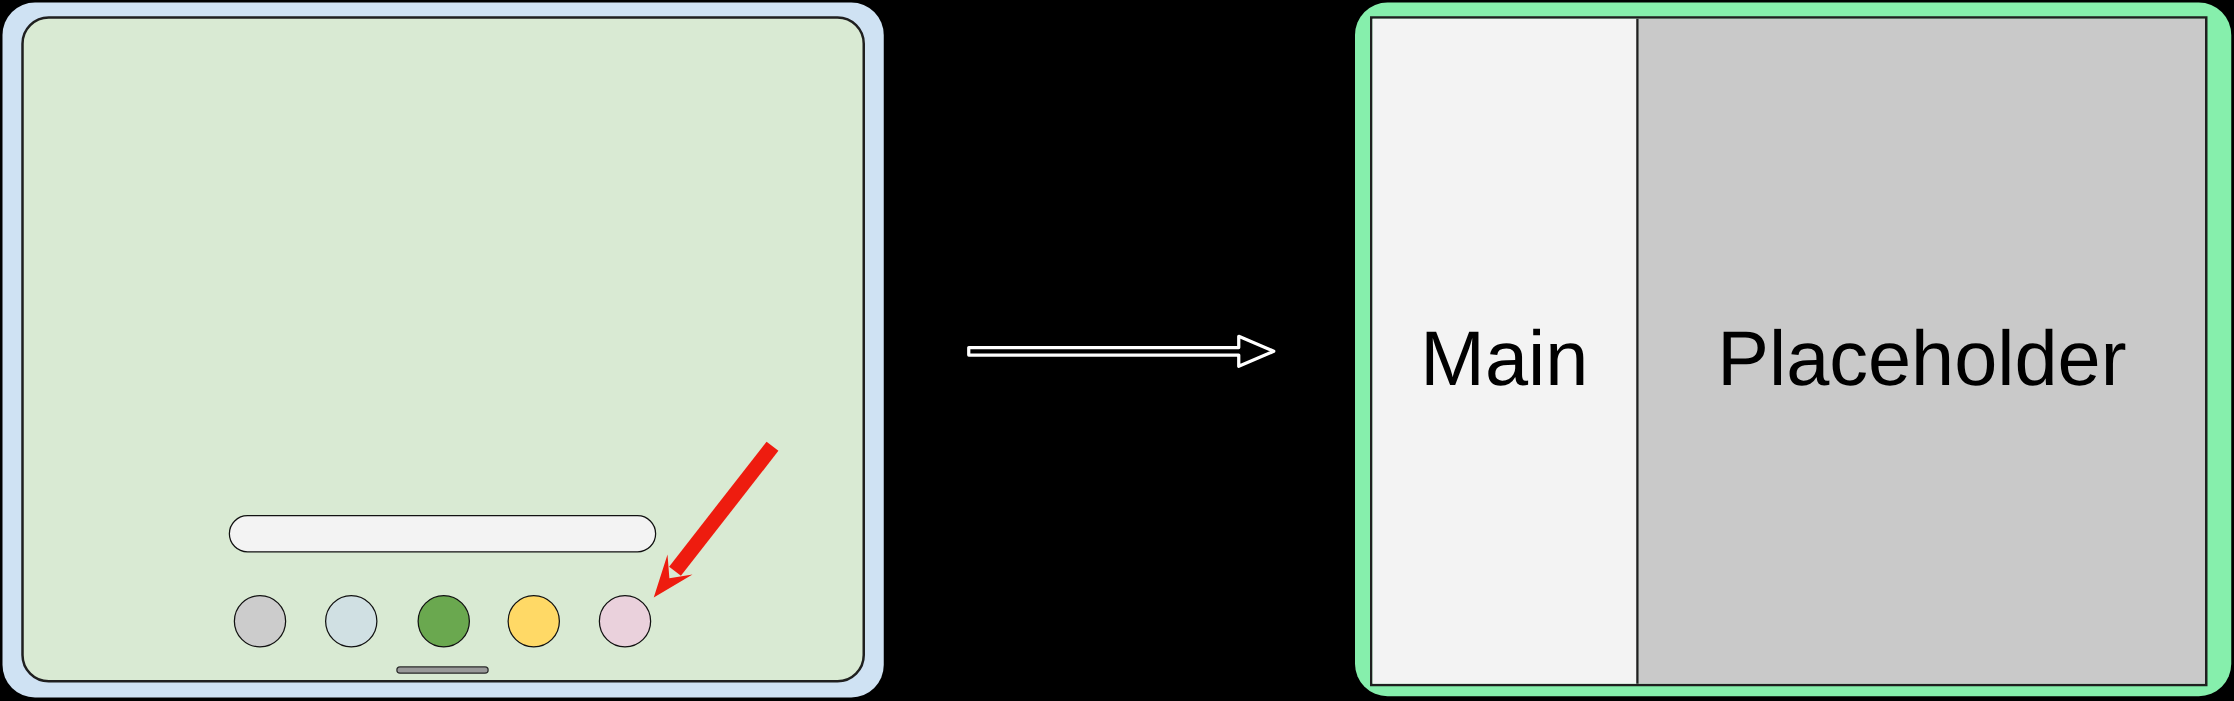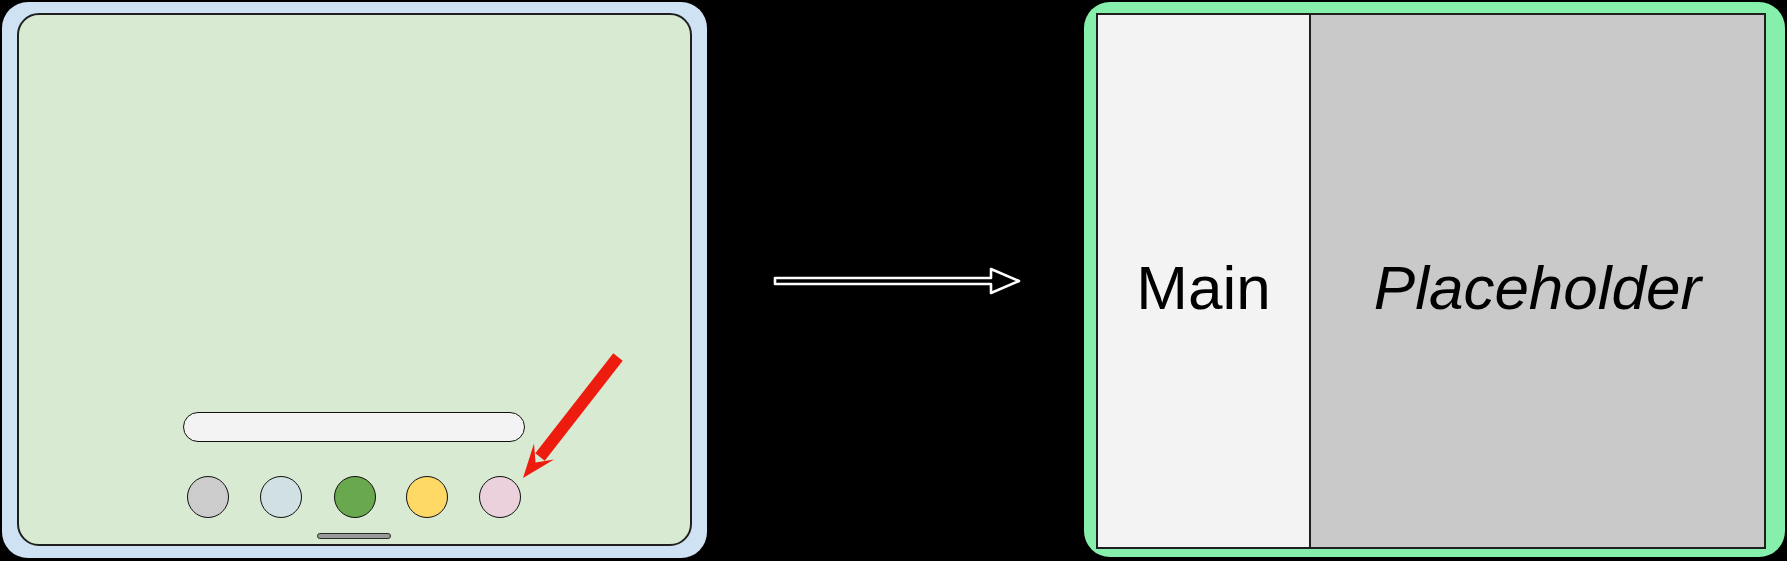--- a/index.html
+++ b/index.html
@@ -92,17 +92,17 @@
 
 <svg id="flow-arrow-svg" viewBox="0 0 252 46" xmlns="http://www.w3.org/2000/svg">
   <path d="M3 19 H219 V10 L247 22 L219 34 V25 H3 Z" stroke-width="2.6" stroke-linejoin="round" fill="#000000" stroke="#ffffff"></path>
 </svg>
 
 <div class="device" id="right-device" style="background: #86efac;">
   <div id="panel-row">
     <div class="panel" id="main-panel" style="background: rgb(243, 243, 243);">
       <span class="panel-label">Main</span>
     </div>
-    <div class="panel" id="placeholder-panel" style="background: rgb(201, 201, 201); font-style: italic;">
+    <div class="panel" id="placeholder-panel" style="background: rgb(201, 201, 201);">
       <span class="panel-label">Placeholder</span>
     </div>
   </div>
 </div>
 
 </body></html>

